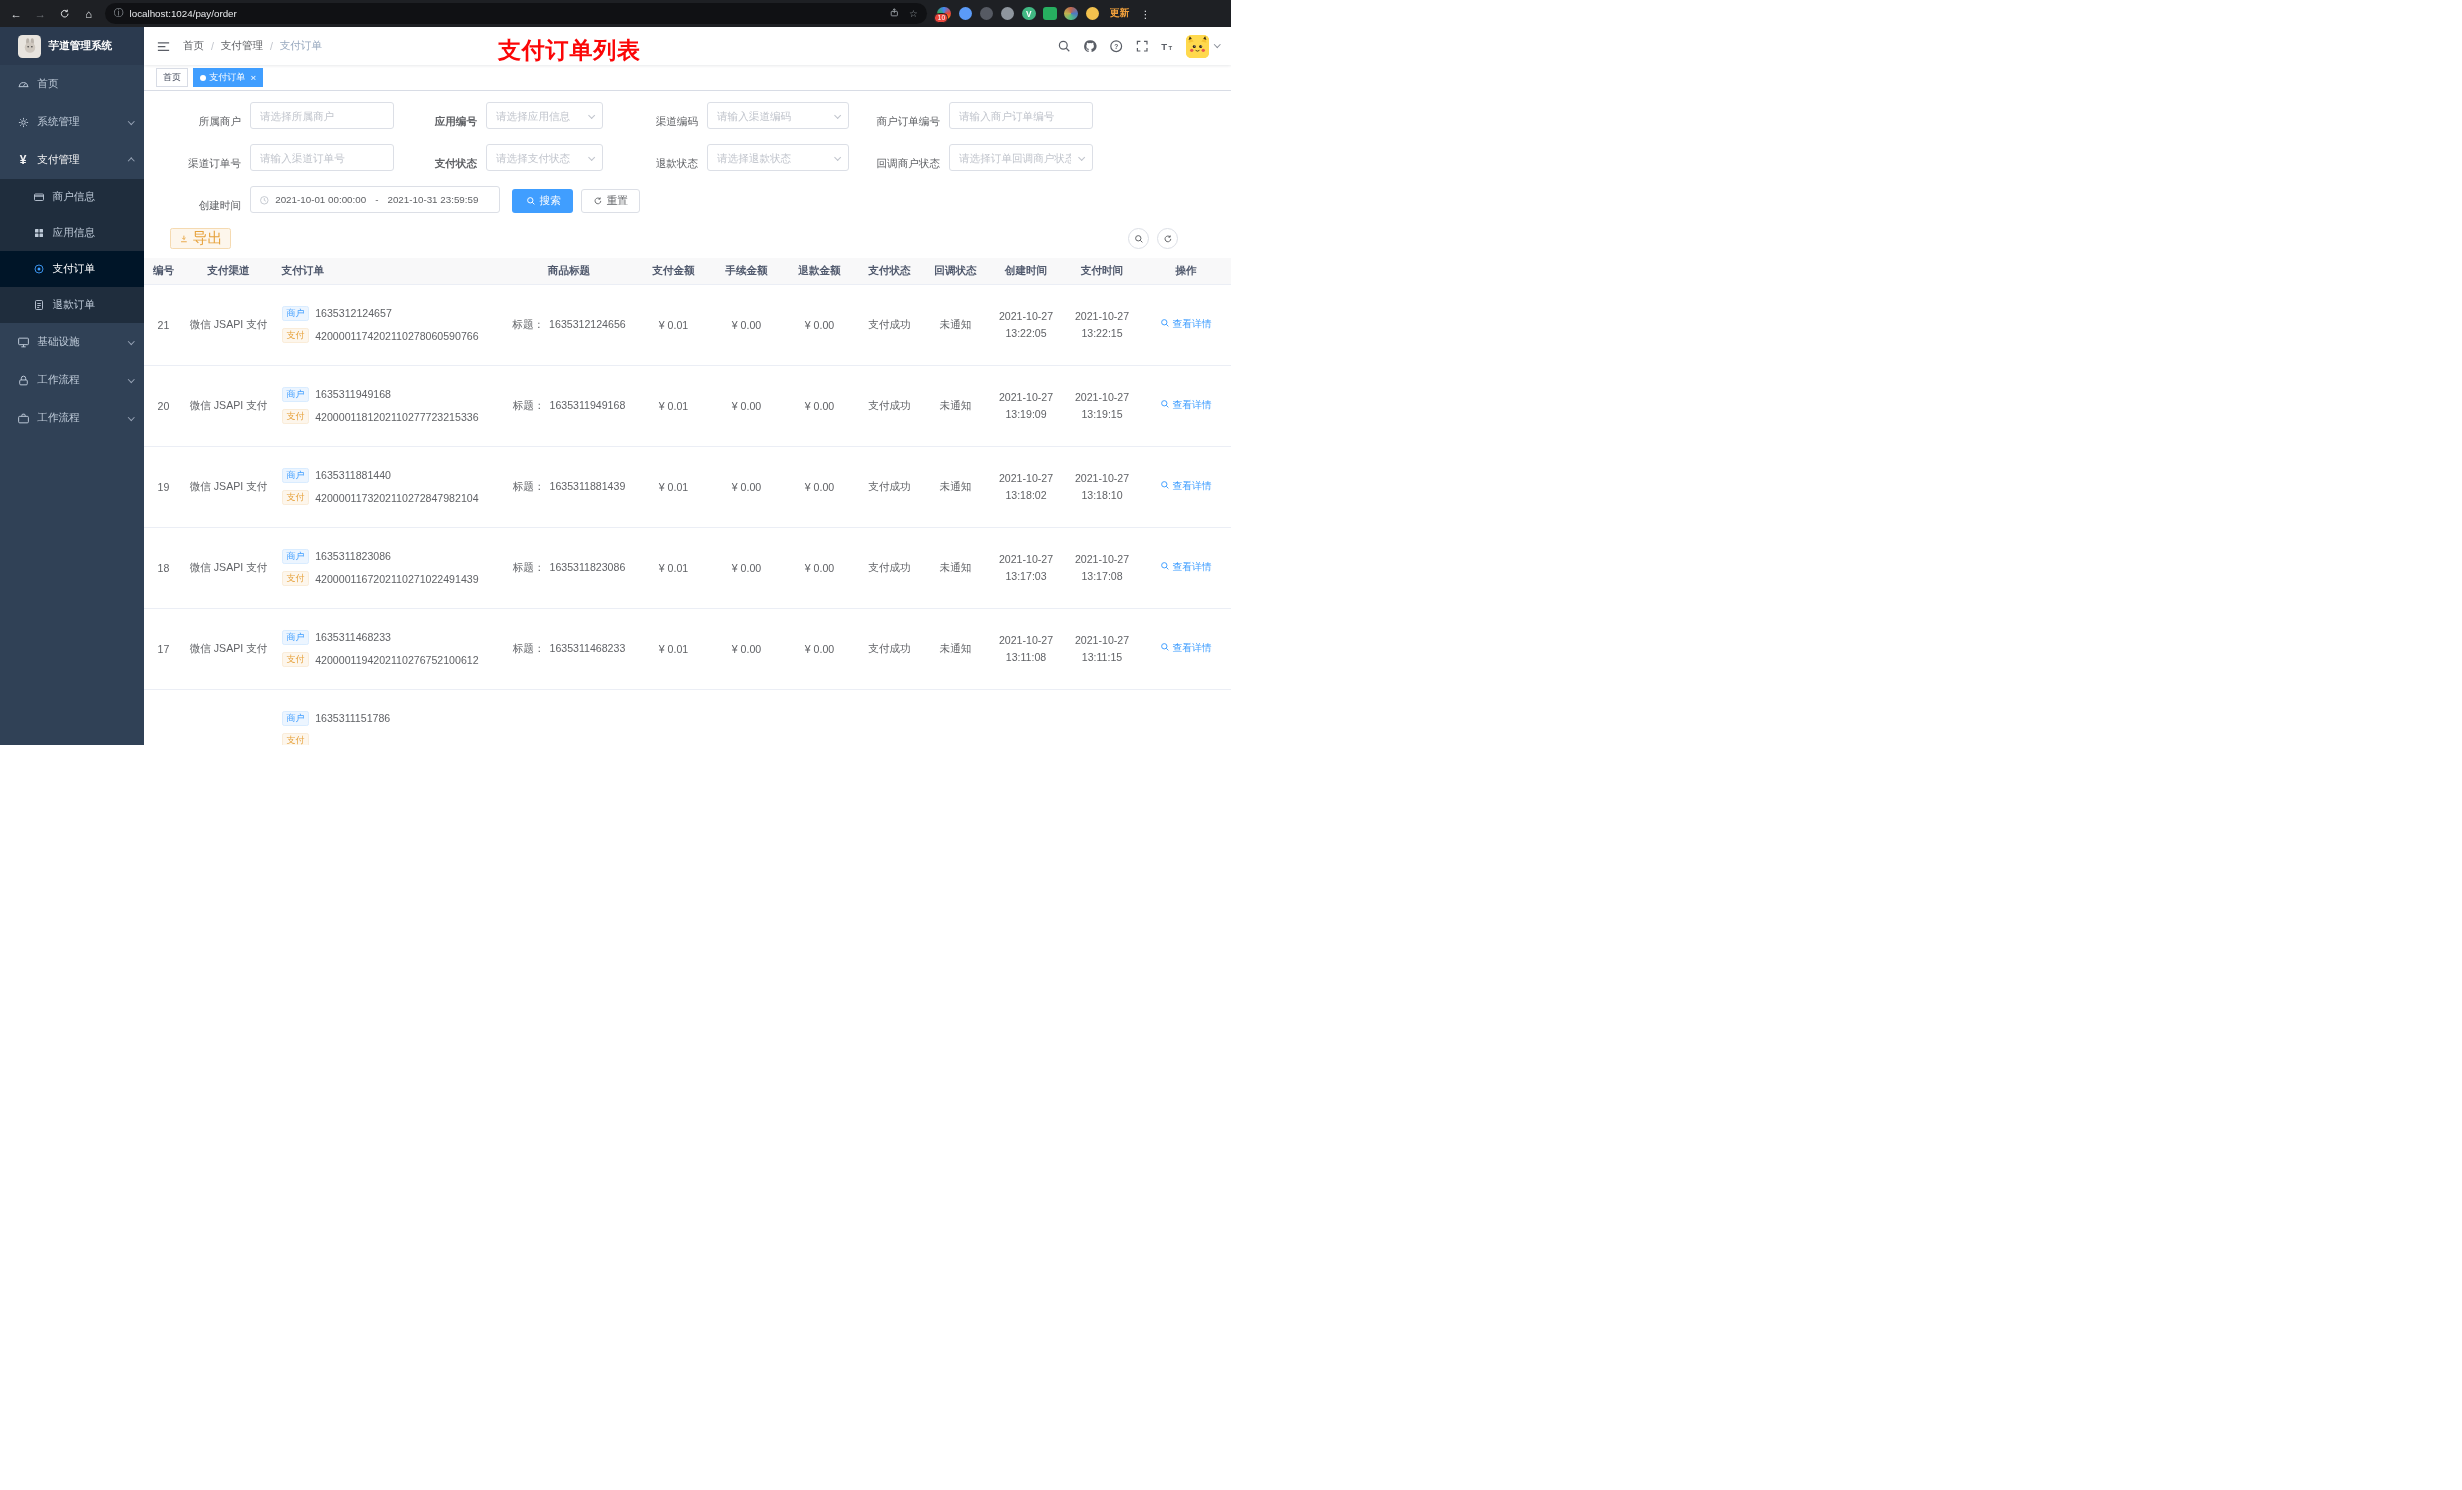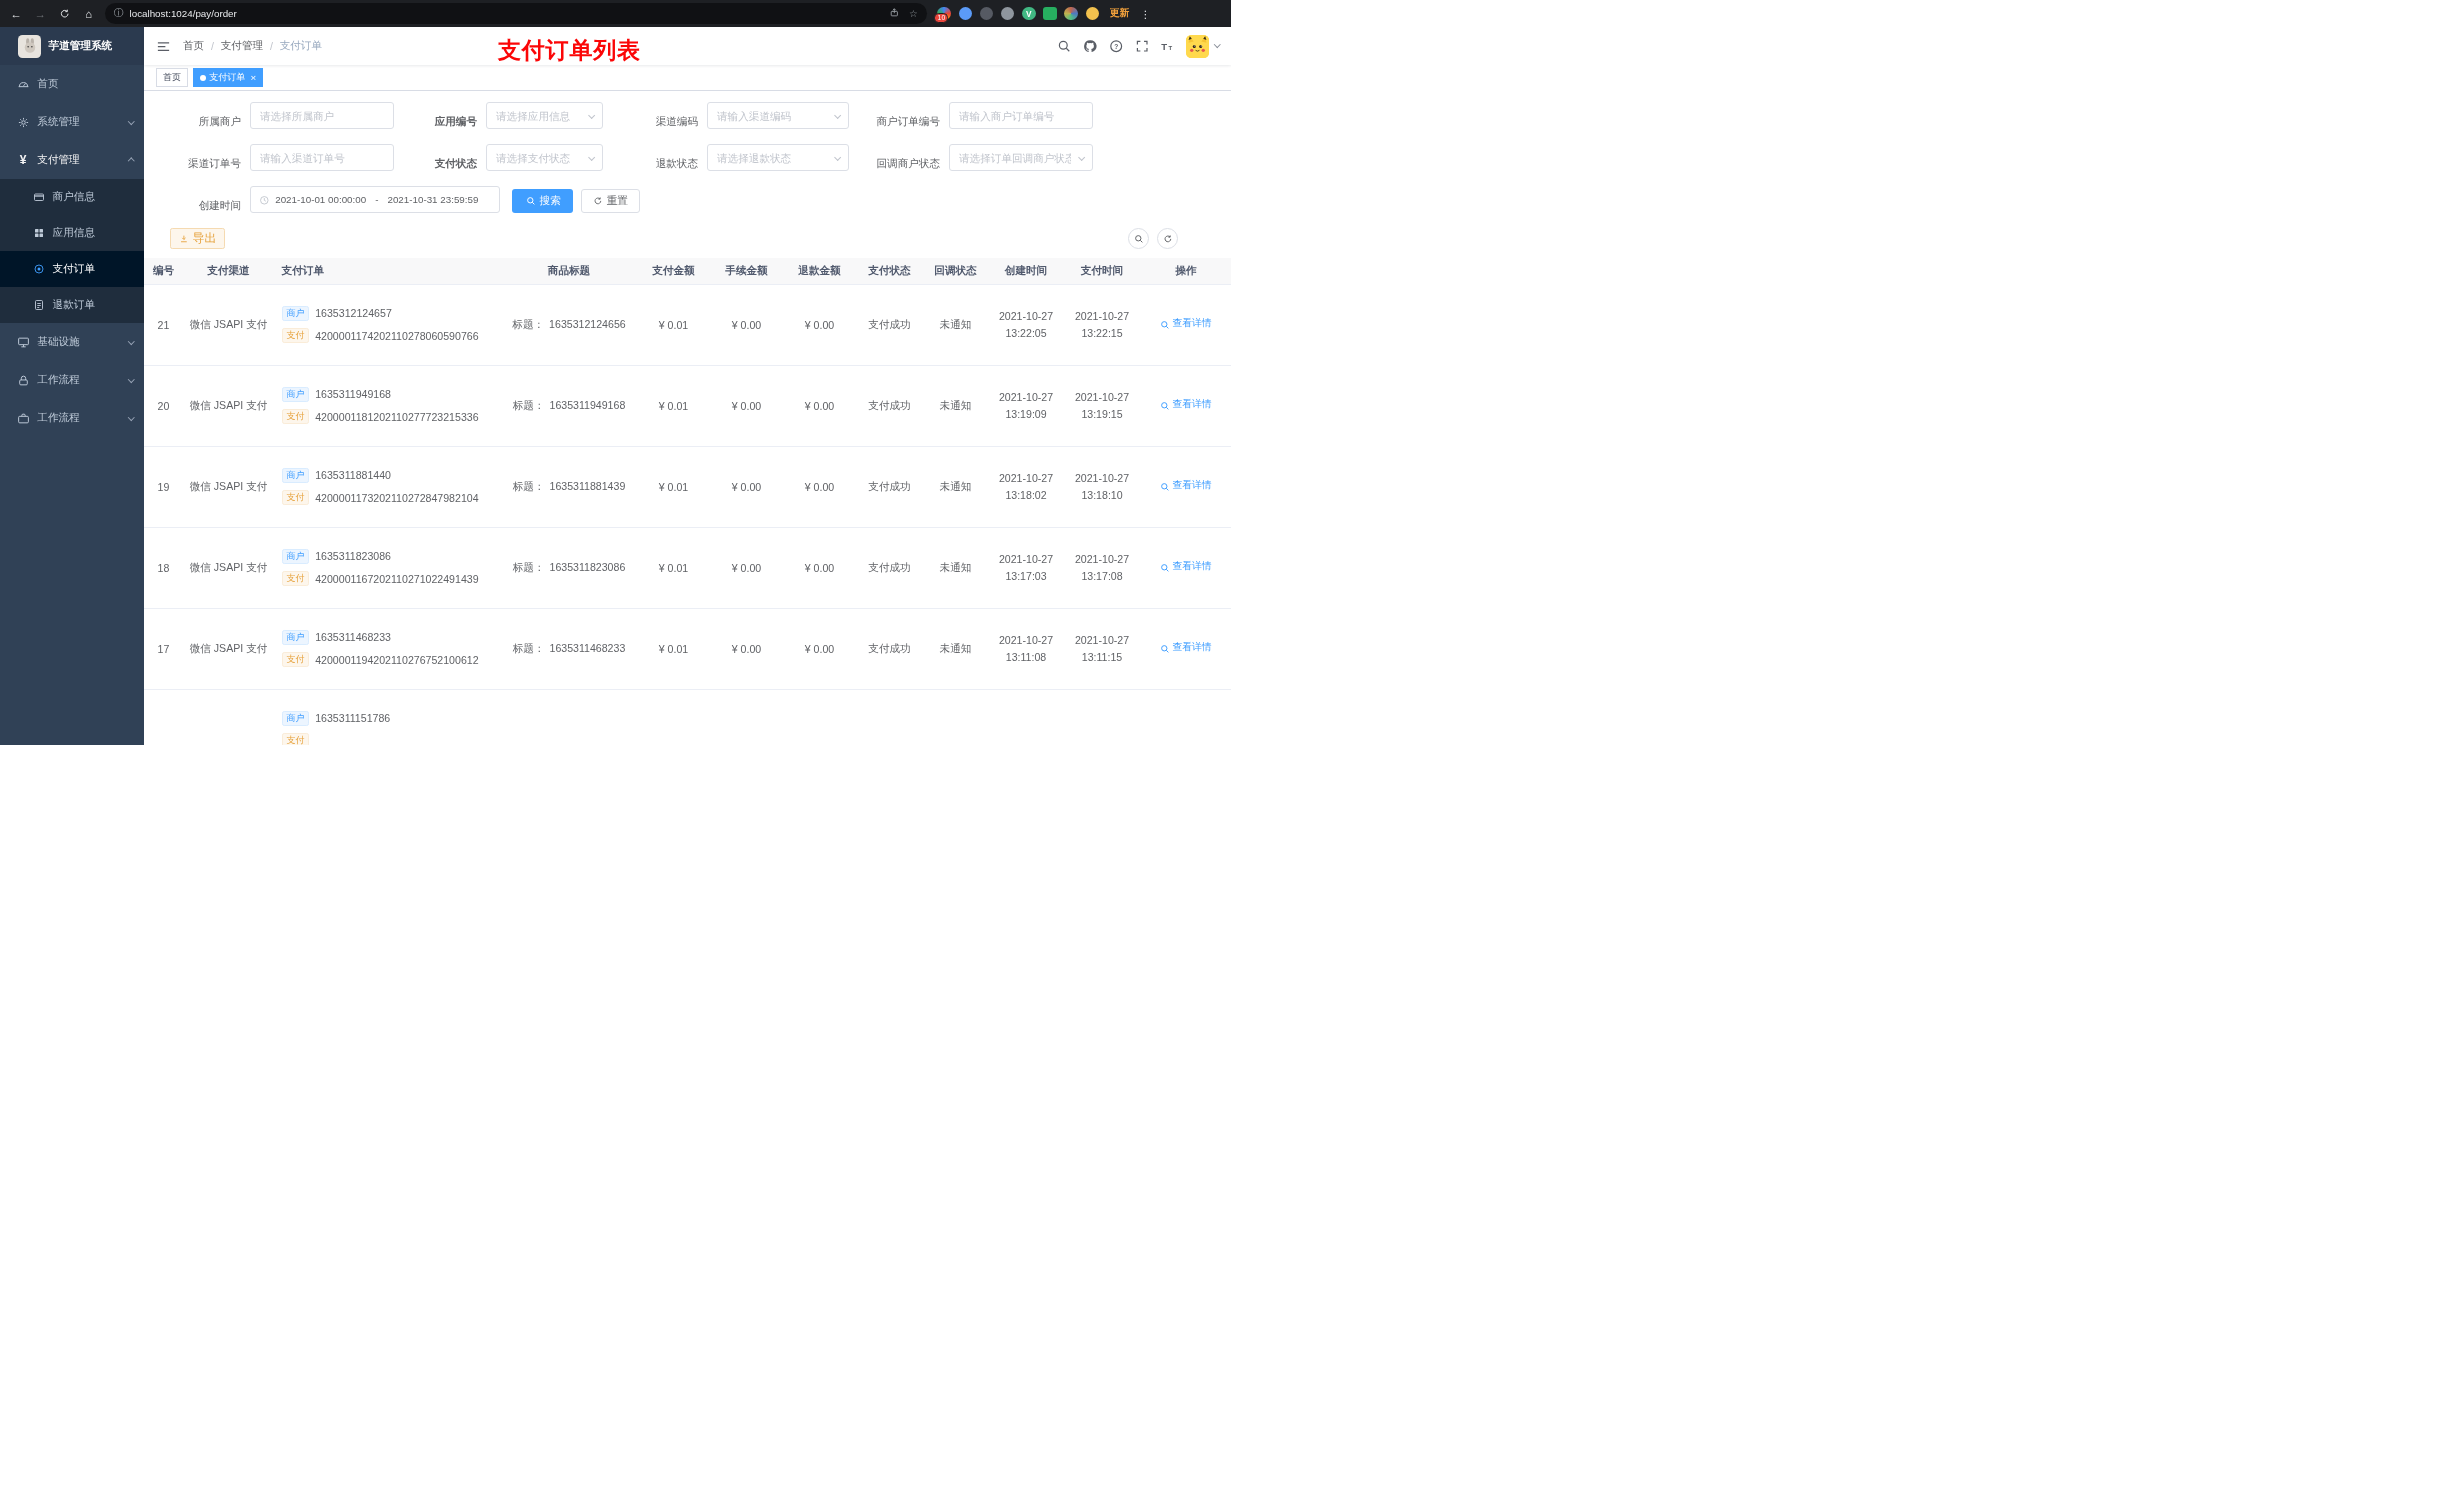--- a/index.html
+++ b/index.html
@@ -91,21 +91,21 @@
   .fw1 { width:144px; } .fw2 { width:117px; } .fw3 { width:142px; } .fw4 { width:144px; }
   .daterange { width:250px; height:27px; border:0.8px solid #dcdfe6; border-radius:3px; display:flex;
     align-items:center; gap:6px; padding:0 7.6px; font-size:9.8px; color:#606266; cursor:text; }
   .daterange svg { width:10.6px; height:10.6px; color:#c0c4cc; flex:0 0 auto; }
   .daterange .sep { color:#606266; padding:0 3px; }
   .btn { height:24px; border-radius:3px; font-size:10.6px; display:inline-flex; align-items:center; gap:3.8px;
     padding:0 11.4px; cursor:pointer; border:0.8px solid transparent; font-family:inherit; }
   .btn svg { width:9.8px; height:9.8px; }
   .btn-primary { background:#409eff; color:#fff; margin-left:12px;padding-left:13px; }
   .btn-plain { background:#fff; border-color:#dcdfe6; color:#606266; margin-left:7.6px; }
-  .btn-warning { height:21px; font-size:12px; padding:0 7.6px; background:#fdf6ec; border-color:#f5dab1; color:#e6a23c; border-radius:2.3px; }
+  .btn-warning { height:21px; font-size:15px; padding:0 7.6px; background:#fdf6ec; border-color:#f5dab1; color:#e6a23c; border-radius:2.3px; }
 
   .toolbar { display:flex; align-items:center; padding:0 15px; margin-top:0; }
   .toolbar .btn-warning { margin-left:11.4px; }
   .circle-btns { margin-left:auto; margin-right:38px; display:flex; gap:7.6px; }
   .cbtn { width:21px; height:21px; border-radius:50%; border:0.8px solid #dcdfe6; background:#fff;
     display:flex; align-items:center; justify-content:center; color:#606266; cursor:pointer; }
   .cbtn svg { width:9.8px; height:9.8px; }
 
   
   .table-wrap { margin-top:8.3px; }
@@ -115,21 +115,21 @@
   thead th.th-order { text-align:left; padding-left:7.6px; }
   tbody td { height:81px; border-bottom:0.8px solid #ebeef5; text-align:center; vertical-align:middle;
     overflow:hidden; white-space:nowrap; }
   td.cell-order { text-align:left; padding-left:7.6px; }
   .tagline { display:flex; align-items:center; gap:6px; }
   .tagline + .tagline { margin-top:7.6px; }
   .tag { height:15px; line-height:13.6px; padding:0 3.8px; font-size:9px; border-radius:2.3px; border:0.8px solid; flex:0 0 auto; }
   .tag-blue { color:#409eff; background:#ecf5ff; border-color:#d9ecff; }
   .tag-orange { color:#e6a23c; background:#fdf6ec; border-color:#faecd8; }
   .two-line div + div { margin-top:4.5px; }
-  .detail-link { color:#409eff; font-size:9.8px; display:inline-flex; align-items:flex-end; gap:2.3px;
+  .detail-link { color:#409eff; font-size:9.8px; display:inline-flex; align-items:flex-start; gap:2.3px;
     cursor:pointer; text-decoration:none; }
   .detail-link svg { width:9.8px; height:9.8px; }
   .title-val { margin-left:5px; }
 </style>
 </head>
 <body>
 
 <div class="chrome">
   <span class="navbtn">←</span>
   <span class="navbtn dim">→</span>

